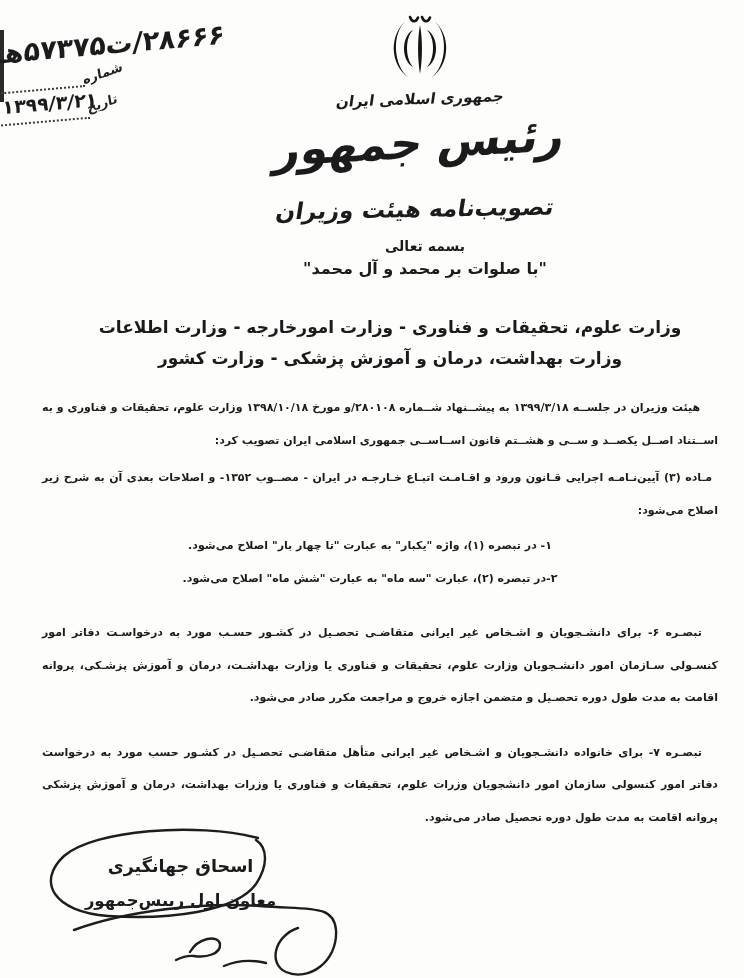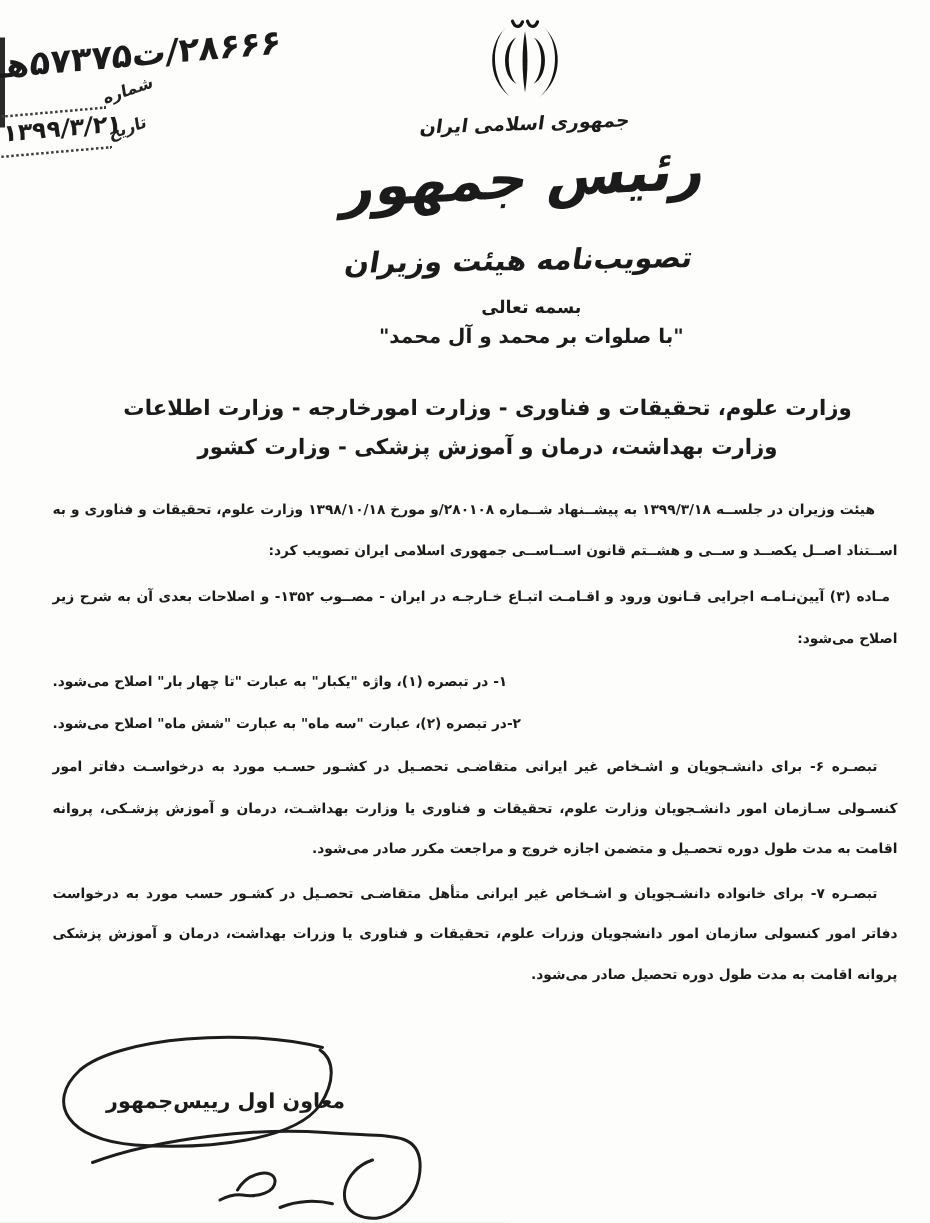--- a/index.html
+++ b/index.html
@@ -62,22 +62,22 @@
   
   .doc-body{
     position:absolute;left:42px;top:392px;width:676px;
     font-size:11px;font-weight:700;line-height:32.5px;
     text-align:justify;
   }
   .para{margin:0;}
   .preamble{text-indent:18px;}
   .article{margin-top:5px;text-indent:6px;}
   .items{margin-top:3px;}
-  .item{padding-right:20px;text-align:left;}
-  .note{margin-top:3px;text-indent:16px;}
+  .item{padding-right:20px;text-align:center;}
+  .note{margin-top:22px;text-indent:16px;}
   
   .sig-block{position:absolute;left:58px;top:856px;width:245px;text-align:center;}
   .sig-name{font-size:17.5px;font-weight:700;}
   .sig-title{font-size:16.5px;font-weight:700;margin-top:15px;}
   .sig-svg{position:absolute;left:28px;top:824px;width:404px;height:154px;}
   svg{display:block;}
 </style>
 </head>
 <body>
 
@@ -128,20 +128,21 @@
     <p class="para article">مـاده (۳) آیین‌نـامـه اجرایی قـانون ورود و اقـامـت اتبـاع خـارجـه در ایران - مصــوب ۱۳۵۲- و اصلاحات بعدی آن به شرح زیر اصلاح می‌شود:</p>
     <div class="items">
       <div class="item">۱- در تبصره (۱)، واژه "یکبار" به عبارت "تا چهار بار" اصلاح می‌شود.</div>
       <div class="item">۲-در تبصره (۲)، عبارت "سه ماه" به عبارت "شش ماه" اصلاح می‌شود.</div>
     </div>
     <p class="para note">تبصـره ۶- برای دانشـجویان و اشـخاص غیر ایرانی متقاضـی تحصـیل در کشـور حسـب مورد به درخواسـت دفاتر امور کنسـولی سـازمان امور دانشـجویان وزارت علوم، تحقیقات و فناوری یا وزارت بهداشـت، درمان و آموزش پزشـکی، پروانه اقامت به مدت طول دوره تحصـیل و متضمن اجازه خروج و مراجعت مکرر صادر می‌شود.</p>
     <p class="para note">تبصـره ۷- برای خانواده دانشـجویان و اشـخاص غیر ایرانی متأهل متقاضـی تحصـیل در کشـور حسب مورد به درخواست دفاتر امور کنسولی سازمان امور دانشجویان وزرات علوم، تحقیقات و فناوری یا وزرات بهداشت، درمان و آموزش پزشکی پروانه اقامت به مدت طول دوره تحصیل صادر می‌شود.</p>
   </div>
 
   <div class="sig-block fa">
+    <div class="sig-name">اسحاق جهانگیری</div>
     <div class="sig-title">معاون اول رییس‌جمهور</div>
   </div>
   <div class="sig-svg">
     <svg viewBox="0 0 404 154" width="404" height="154">
       <g fill="none" stroke="#1d1d1d" stroke-width="2.4" stroke-linecap="round">
         <path d="M230,14 C168,-2 66,6 36,32 C8,58 26,88 80,92 C140,96 208,88 228,60 C240,42 240,24 228,16"></path>
         <path d="M46,106 C100,86 180,78 232,82 C282,86 306,80 308,106 C310,138 280,158 258,148 C240,140 246,112 270,104"></path>
         <path d="M162,128 C170,114 190,110 192,120 C193,130 178,134 166,132 C158,131 152,134 148,136"></path>
         <path d="M196,142 C210,136 226,136 238,139"></path>
       </g>

